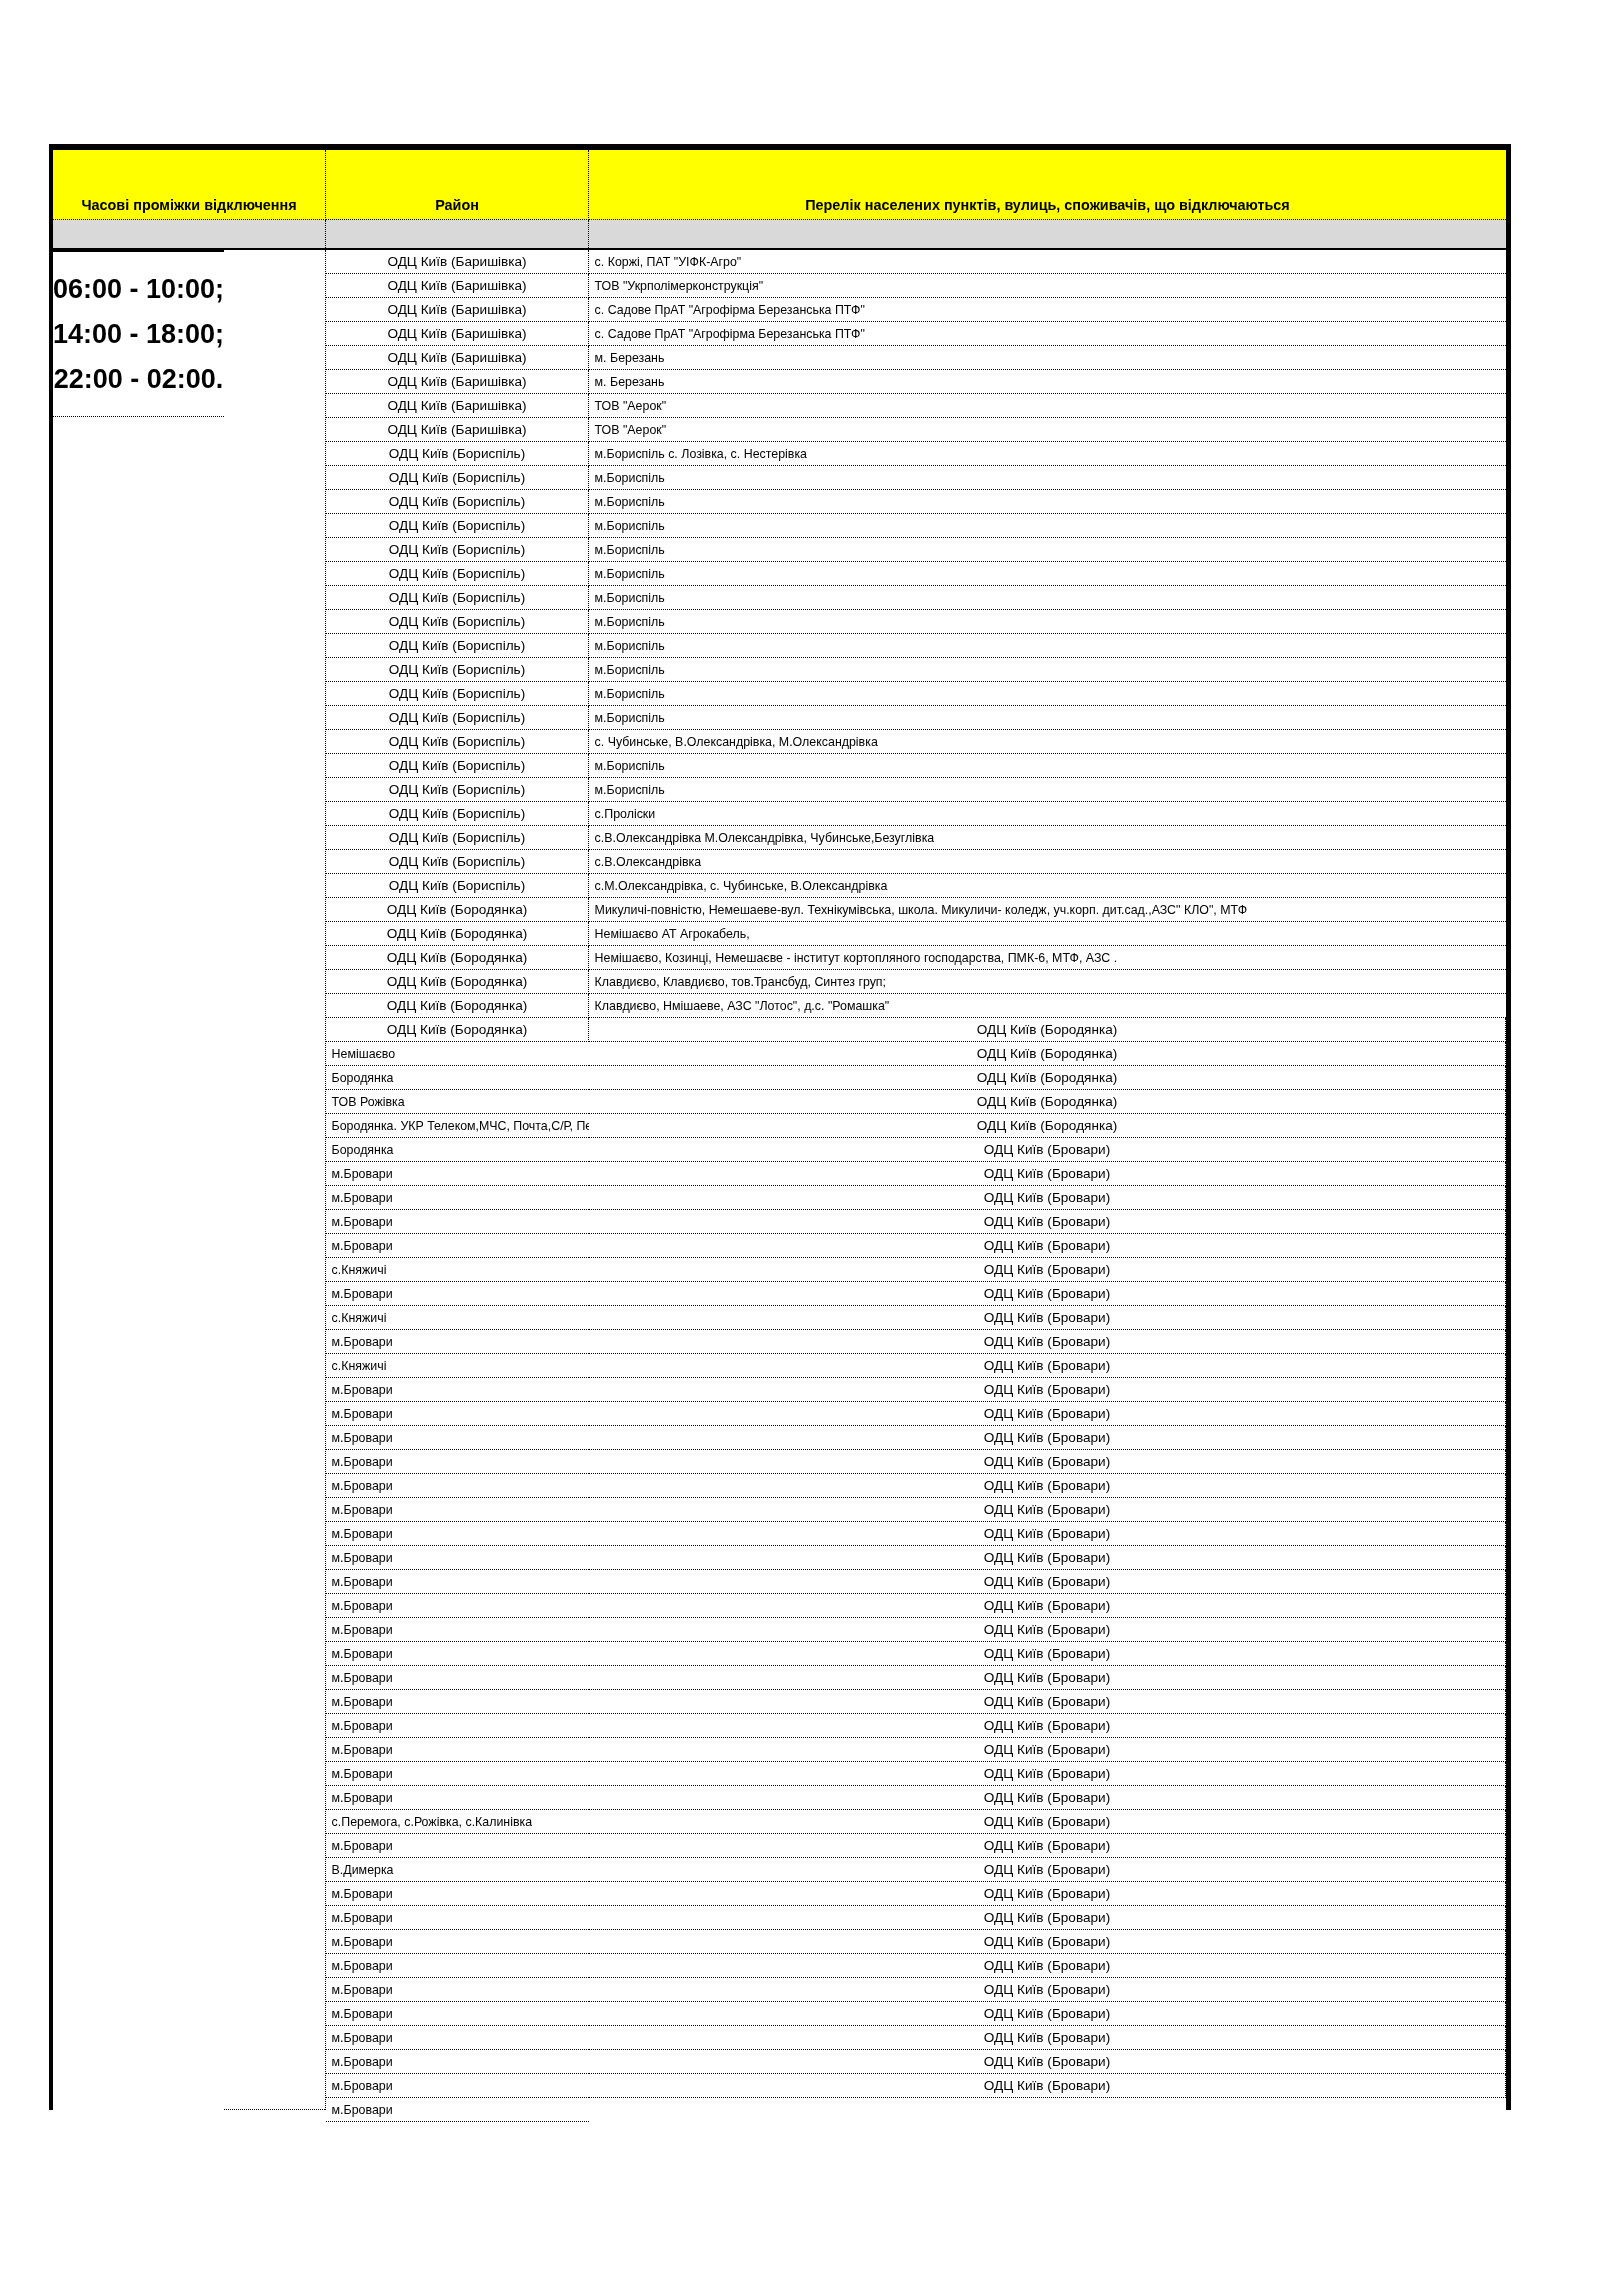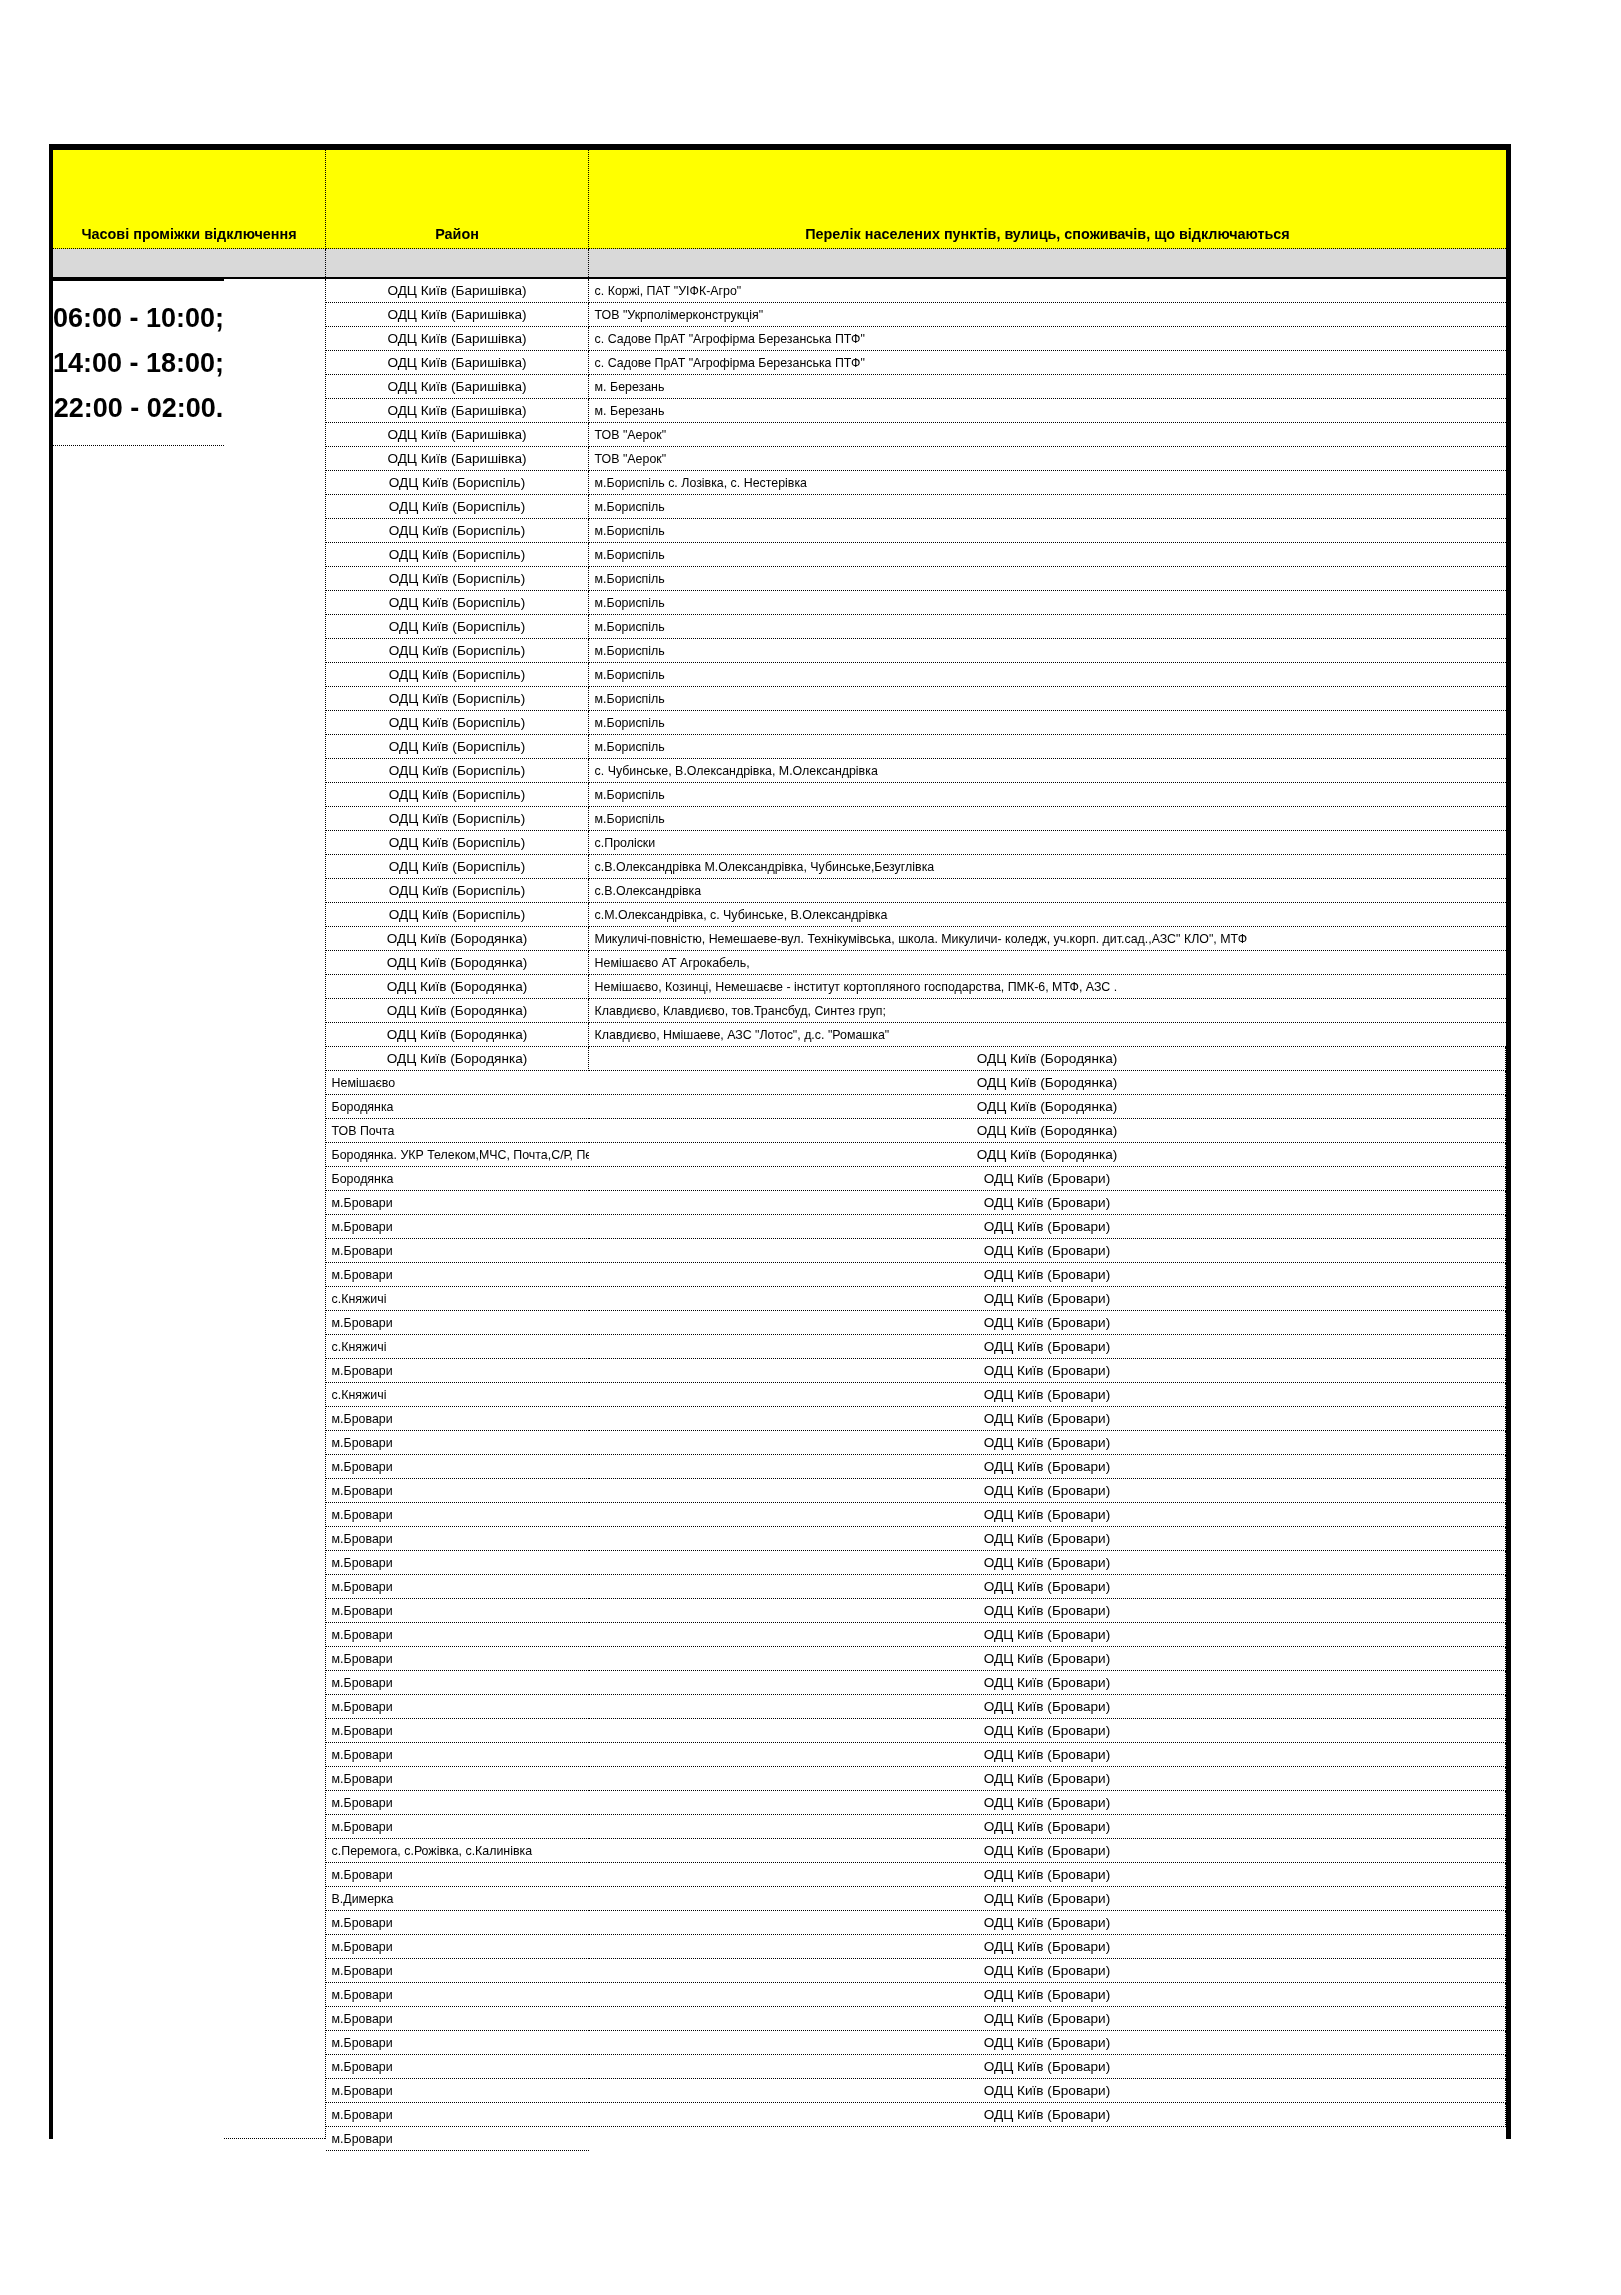--- a/index.html
+++ b/index.html
@@ -6,21 +6,21 @@
   .page {
     position:relative; width:1622px; height:2295px; background:#ffffff;
     font-family:"Liberation Sans", sans-serif; color:#000;
   }
   .table {
     position:absolute; left:49px; top:144px; width:1462px;
     box-sizing:border-box;
     border-top:6.4px solid #000; border-left:4px solid #000; border-right:5.6px solid #000;
     background:#fff;
   }
-  .thead { display:flex; height:99px; }
+  .thead { display:flex; height:70px; }
   .th {
     box-sizing:border-box; background:#FFFF00;
     border-bottom:1.6px dotted #000;
     display:flex; align-items:flex-end; justify-content:center;
     font-weight:bold; font-size:14.4px; line-height:17.6px;
     padding-bottom:4.8px; text-align:center;
   }
   .th1 { width:273px; border-right:1.6px dotted #000; }
   .th2 { width:263px; border-right:1.6px dotted #000; }
   .th3 { flex:1; }
@@ -149,21 +149,21 @@
           <div class="cell district">ОДЦ Київ (Бородянка)</div>
           <div class="cell consumers">Клавдиєво, Клавдиєво, тов.Трансбуд, Синтез груп;</div>
           <div class="cell district">ОДЦ Київ (Бородянка)</div>
           <div class="cell consumers">Клавдиєво, Нмішаеве,  АЗС "Лотос", д.с. "Ромашка"</div>
           <div class="cell district">ОДЦ Київ (Бородянка)</div>
           <div class="cell district">ОДЦ Київ (Бородянка)</div>
           <div class="cell consumers">Немішаєво</div>
           <div class="cell district">ОДЦ Київ (Бородянка)</div>
           <div class="cell consumers">Бородянка</div>
           <div class="cell district">ОДЦ Київ (Бородянка)</div>
-          <div class="cell consumers">ТОВ Почта</div>
+          <div class="cell consumers">ТОВ Рожівка</div>
           <div class="cell district">ОДЦ Київ (Бородянка)</div>
           <div class="cell consumers">Бородянка. УКР Телеком,МЧС, Почта,С/Р, Пенсійний фонд, Котельня, Центр зайнятості, Управ. праці, Графо пресс, Газета</div>
           <div class="cell district">ОДЦ Київ (Бородянка)</div>
           <div class="cell consumers">Бородянка</div>
           <div class="cell district">ОДЦ Київ (Бровари)</div>
           <div class="cell consumers">м.Бровари</div>
           <div class="cell district">ОДЦ Київ (Бровари)</div>
           <div class="cell consumers">м.Бровари</div>
           <div class="cell district">ОДЦ Київ (Бровари)</div>
           <div class="cell consumers">м.Бровари</div>

